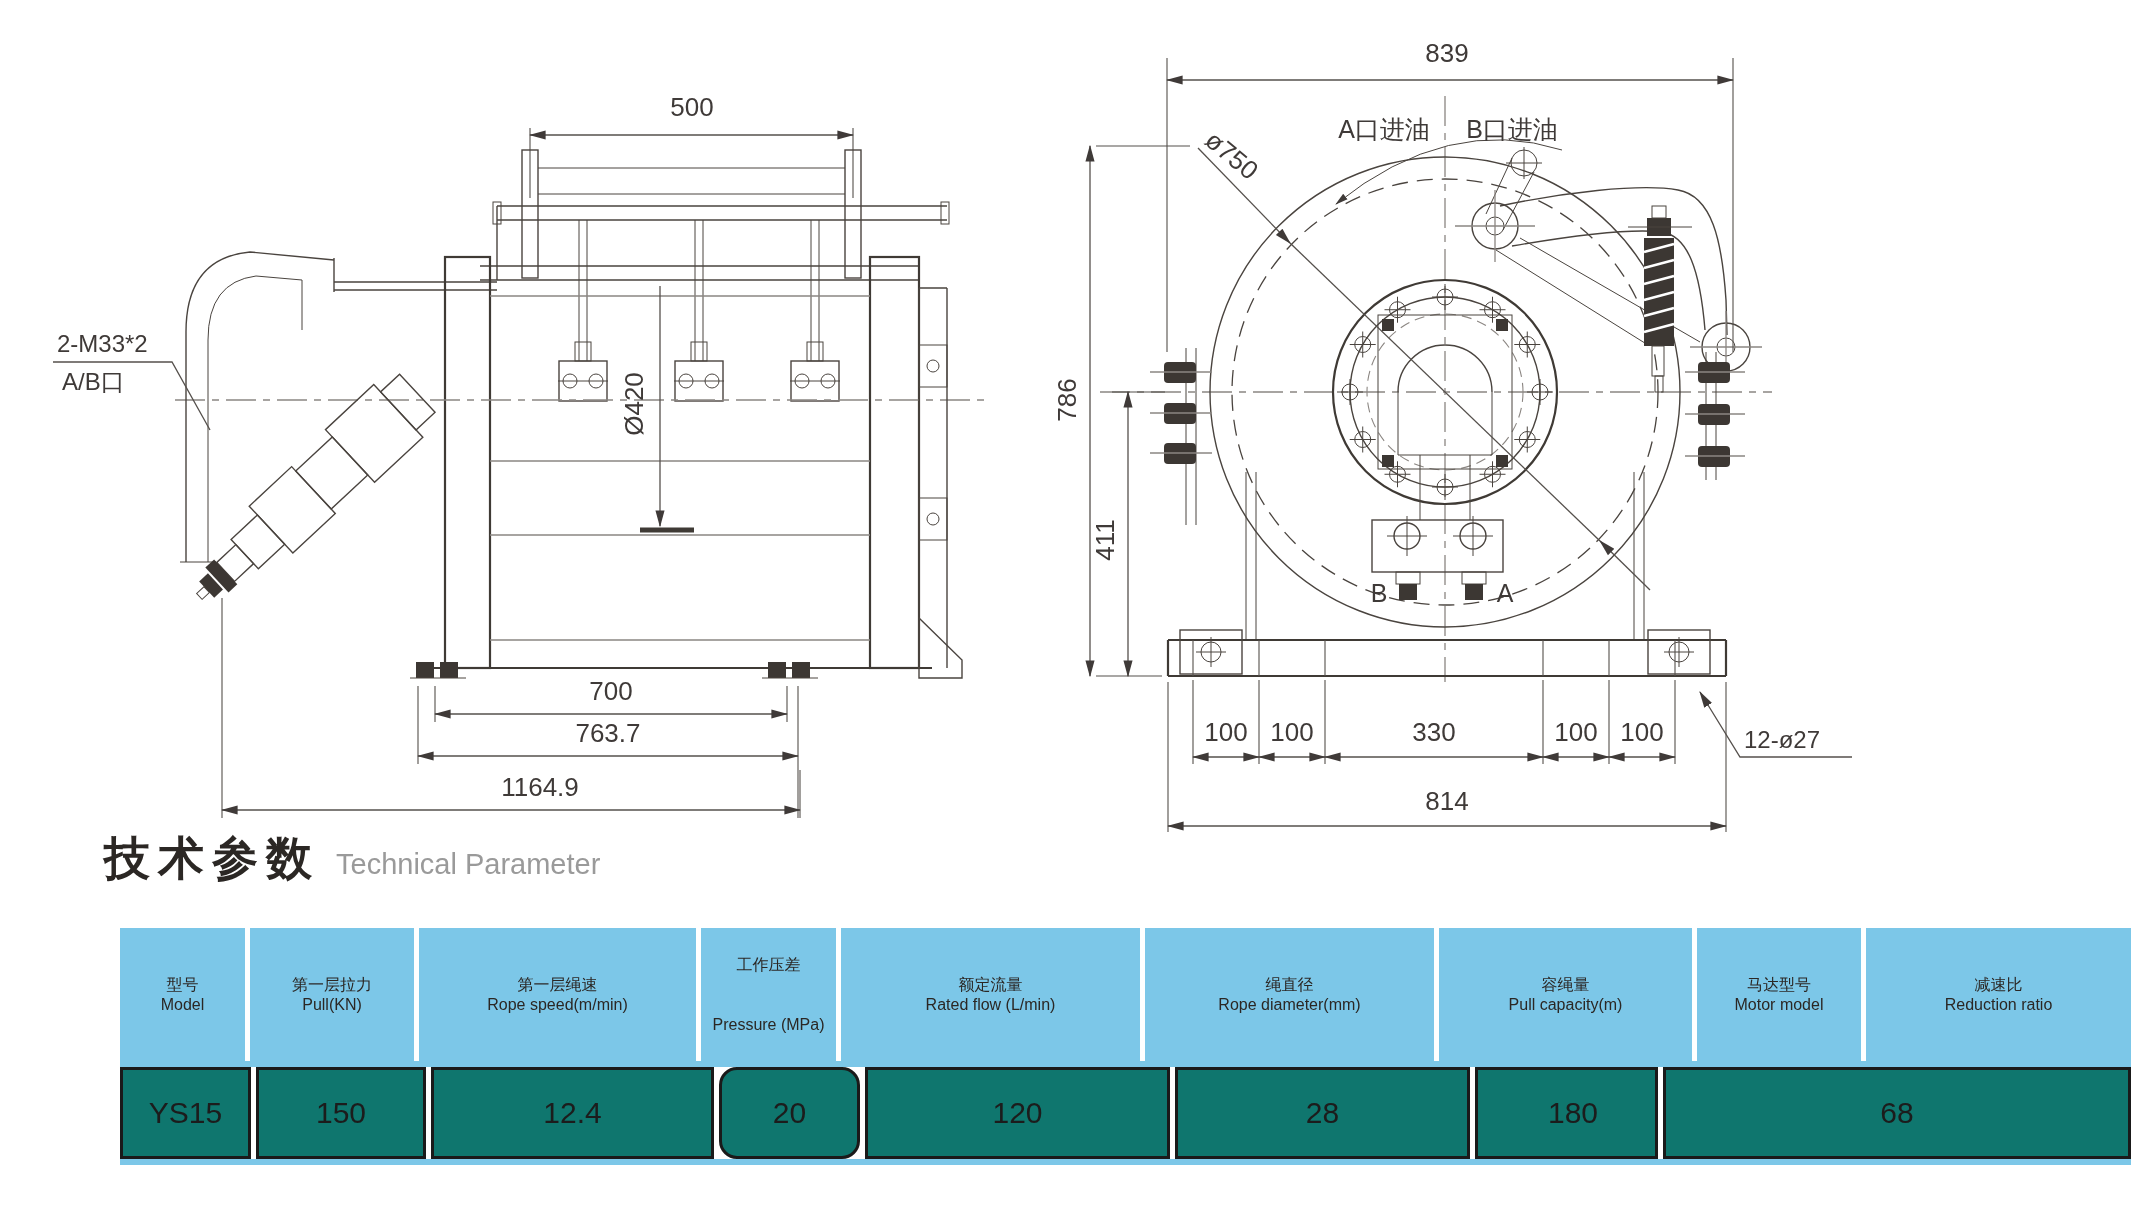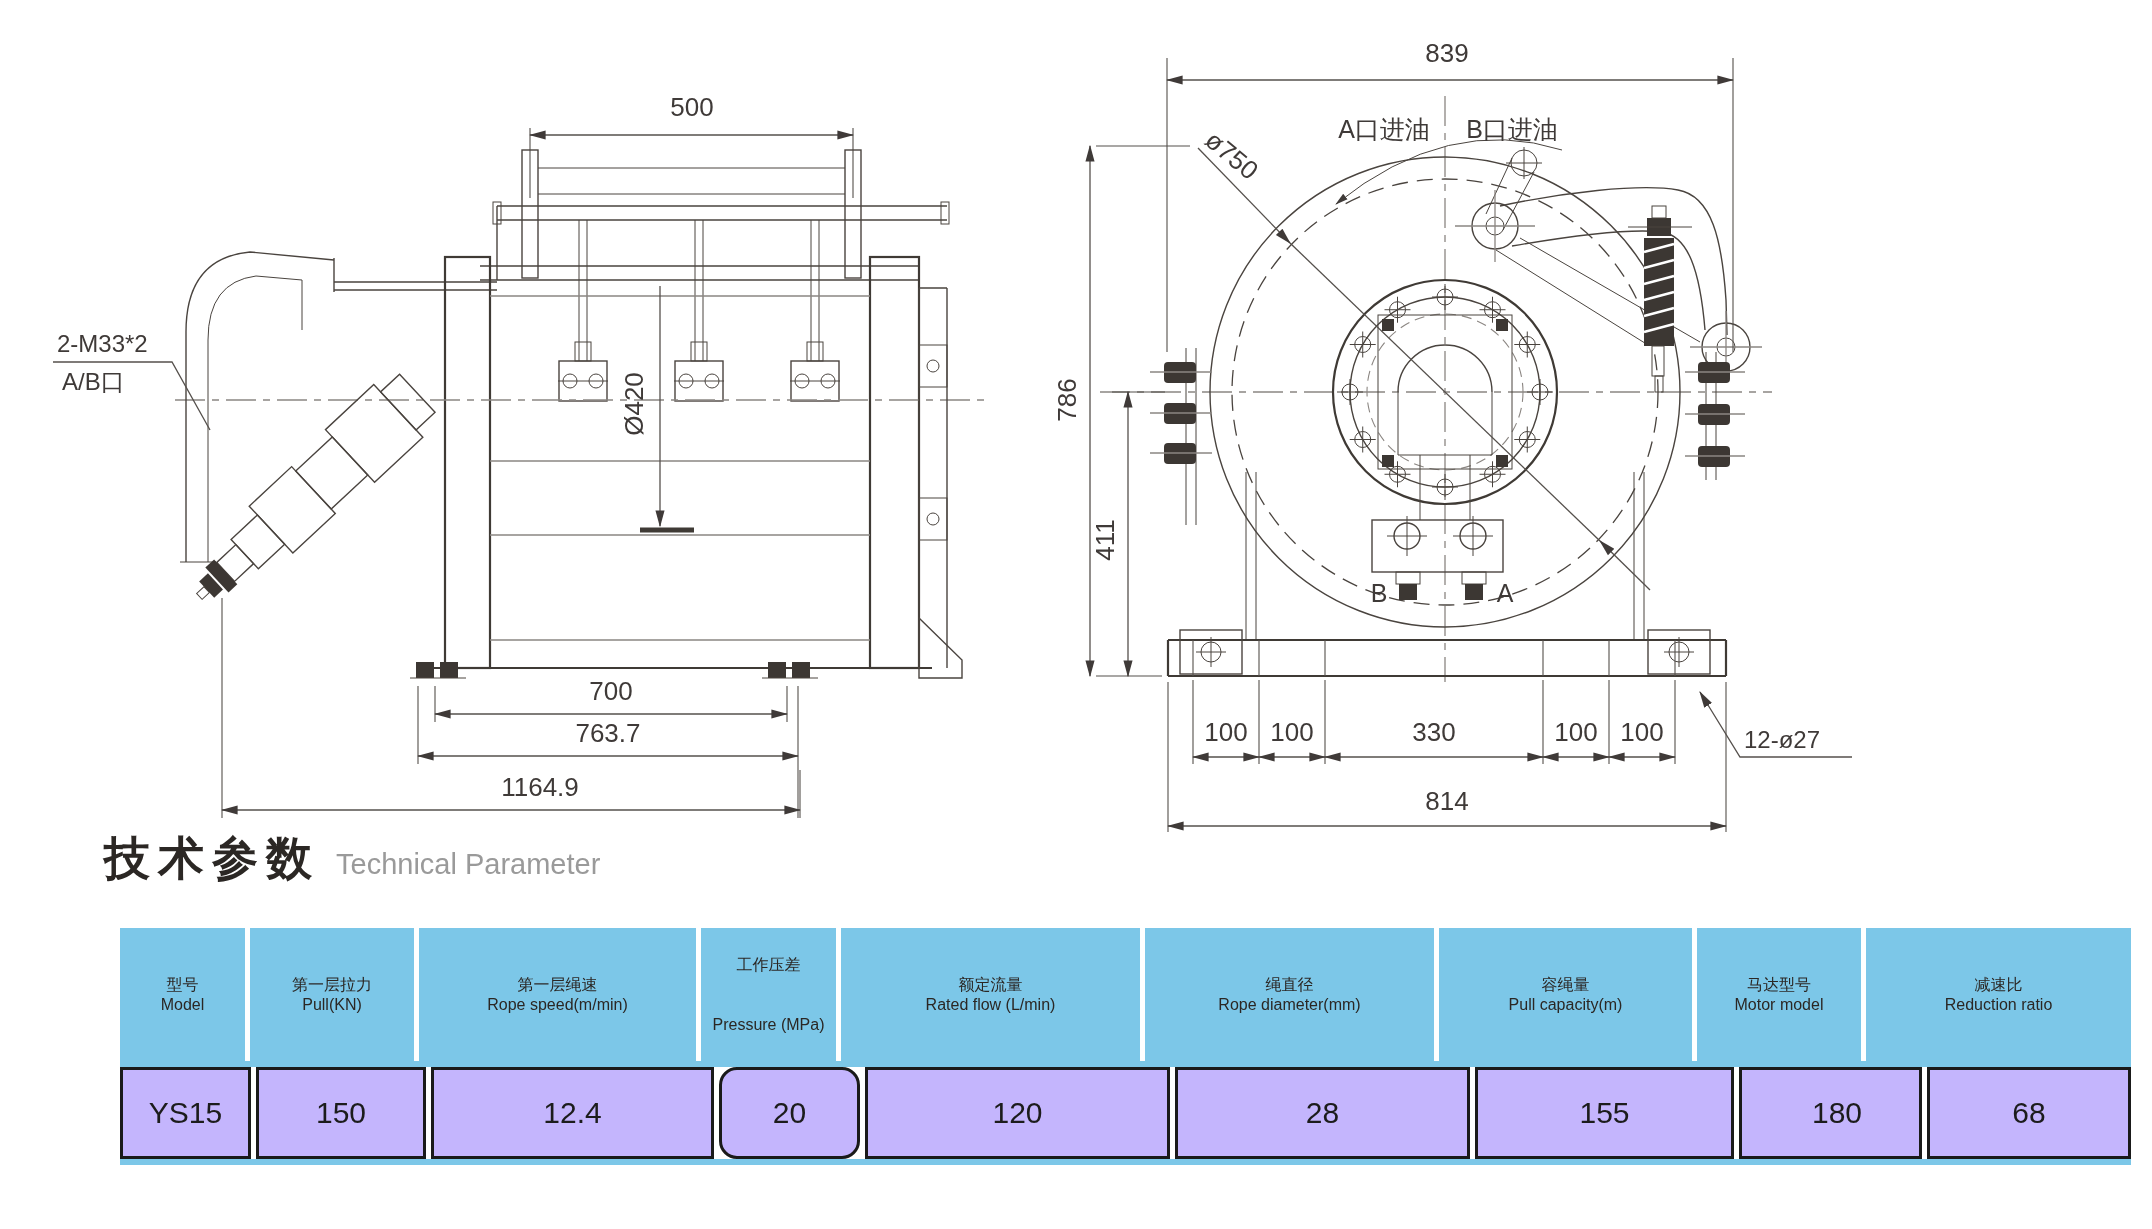--- a/index.html
+++ b/index.html
@@ -26,21 +26,21 @@
   .title .zh{font-size:46px;font-weight:700;letter-spacing:8px;color:#2b2724;}
   .title .en{font-size:29px;margin-left:16px;color:var(--title-gray,#9a9a9a);}
 
   
   .ptable{position:absolute;left:120px;top:928px;width:2011px;}
   .hrow{display:flex;gap:5px;}
   .hcell{background:var(--hb,#7cc7e8);height:133px;display:flex;flex-direction:column;
          justify-content:center;align-items:center;text-align:center;line-height:1.25;}
   .brow{display:flex;gap:5px;border-top:6px solid var(--hb,#7cc7e8);
         border-bottom:6px solid var(--hb,#7cc7e8);}
-  .bcell{background:#c4b5fd;border:3px solid #1a1a1a;height:86px;display:flex;
+  .bcell{background:#0f766e;border:3px solid #1a1a1a;height:86px;display:flex;
          align-items:center;justify-content:center;font-size:30px;color:#1c1c1c;}
 </style>
 </head>
 <body>
 
 <div id="page">
 
 <svg class="drawing" width="2152" height="862" viewBox="0 0 2152 862">
   <defs>
     <marker id="ae" markerWidth="13" markerHeight="9" refX="12" refY="4.5" orient="auto">
@@ -364,19 +364,18 @@
           <div>Reduction ratio</div>
         </div>
       </div>
   <div class="brow" id="brow">
         <div class="bcell" style="flex: 0 0 125px;">YS15</div>
         <div class="bcell" style="flex: 0 0 164px;">150</div>
         <div class="bcell" style="flex: 0 0 277px;">12.4</div>
         <div class="bcell" style="flex: 0 0 135px; border-radius: 18px;">20</div>
         <div class="bcell" style="flex: 0 0 299px;">120</div>
         <div class="bcell" style="flex: 0 0 289px;">28</div>
-        <div class="bcell" style="flex: 0 0 253px;">155</div>
         <div class="bcell" style="flex: 0 0 164px; padding-left: 13px;">180</div>
         <div class="bcell" style="flex: 1 1 260px;">68</div>
       </div>
 </div>
 
 </div>
 
 </body></html>

